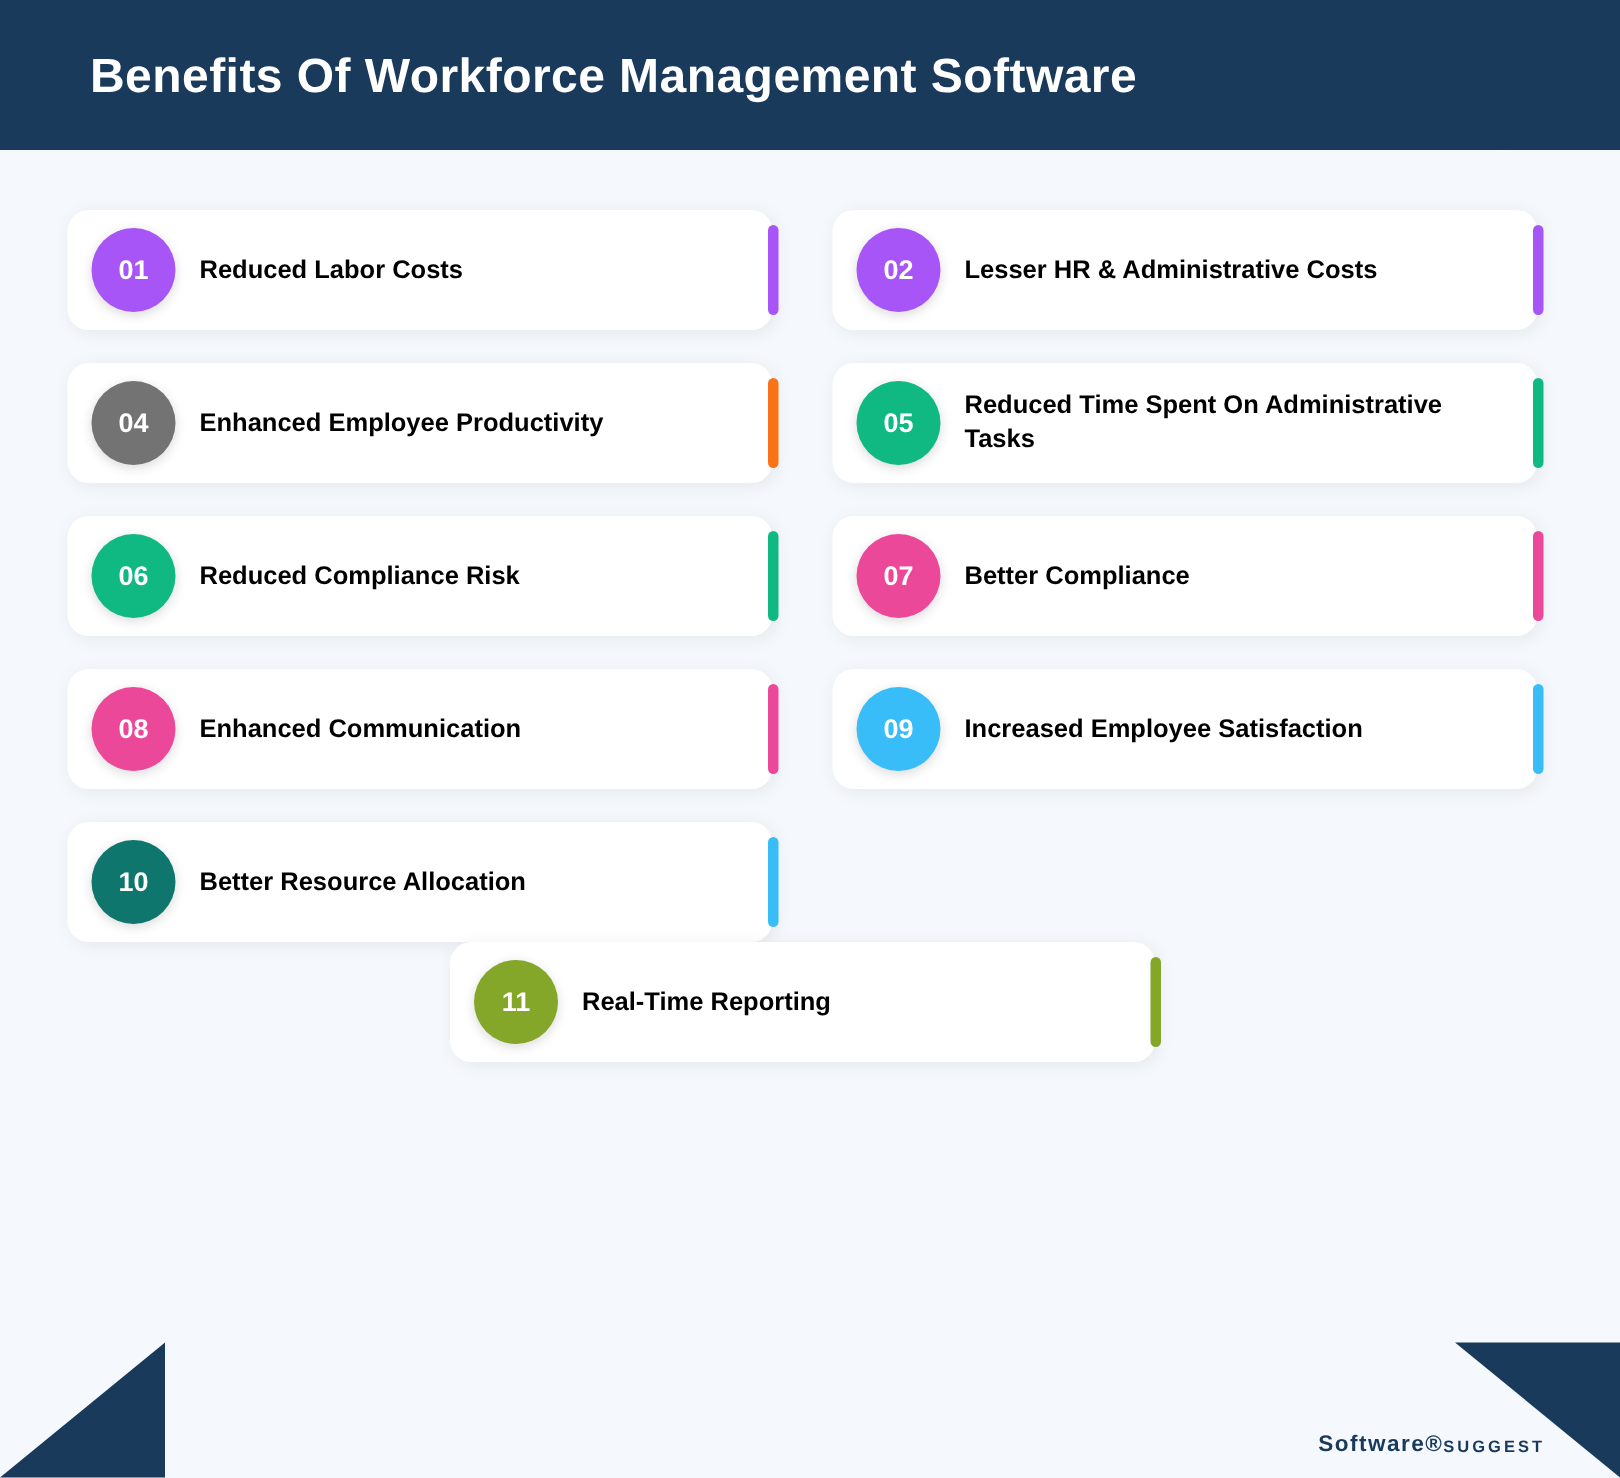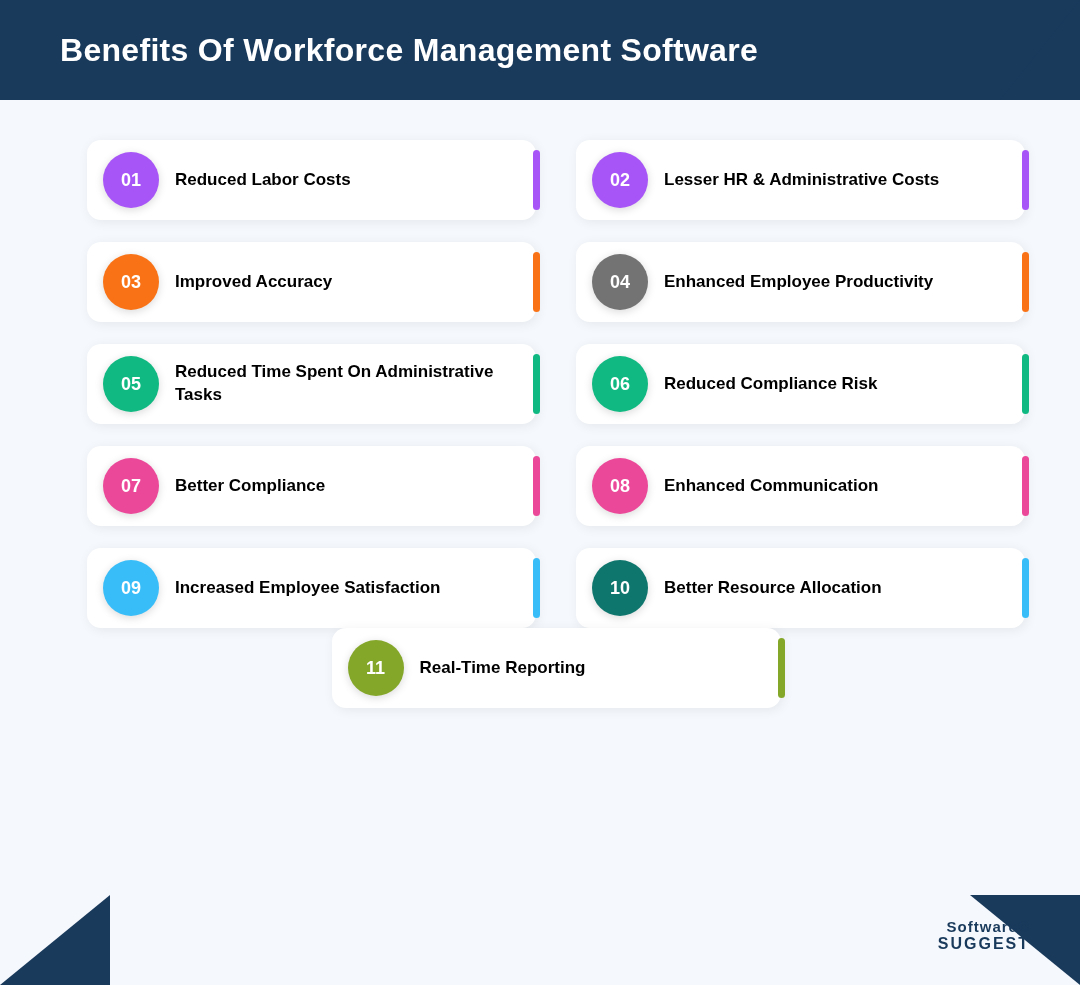--- a/index.html
+++ b/index.html
@@ -56,21 +56,21 @@
       right: 0;
       width: 0;
       height: 0;
       border-style: solid;
       border-width: 0 110px 90px 0;
       border-color: transparent #1a3a5c transparent transparent;
     }
 
     
     .main {
-      padding: 40px 55px 30px 87px;
+      padding: 40px 55px 30px 45px;
     }
 
     
     .grid {
       display: grid;
       grid-template-columns: 1fr 1fr;
       gap: 22px 40px;
     }
 
     
@@ -125,34 +125,34 @@
       justify-content: center;
       margin-top: 0;
     }
     .center-card {
       width: calc(50% - 20px);
     }
 
     
     .brand {
       position: absolute;
-      bottom: 32px;
+      bottom: 14px;
       right: 50px;
       display: flex;
-      flex-direction: column;
+      flex-direction: row;
       align-items: flex-end;
     }
     .brand-text {
       font-size: 15px;
       font-weight: 700;
       color: #1a3a5c;
       letter-spacing: 1px;
     }
     .brand-sub {
-      font-size: 16px;
+      font-size: 11px;
       color: #1a3a5c;
       letter-spacing: 2px;
       font-weight: 600;
       text-align: right;
     }
   </style>
 </head>
 <body>
 
 <div class="header">
@@ -165,25 +165,20 @@
       <div class="badge" style="background: #a855f7;">01</div>
       <span class="benefit-text">Reduced Labor Costs</span>
       <div class="accent-bar" style="background: #a855f7;"></div>
     </div>
       <div class="benefit-card">
       <div class="badge" style="background: #a855f7;">02</div>
       <span class="benefit-text">Lesser HR &amp; Administrative Costs</span>
       <div class="accent-bar" style="background: #a855f7;"></div>
     </div>
       <div class="benefit-card">
-      <div class="badge" style="background: #f97316;">03</div>
-      <span class="benefit-text">Improved Accuracy</span>
-      <div class="accent-bar" style="background: #f97316;"></div>
-    </div>
-      <div class="benefit-card">
       <div class="badge" style="background: #737373;">04</div>
       <span class="benefit-text">Enhanced Employee Productivity</span>
       <div class="accent-bar" style="background: #f97316;"></div>
     </div>
       <div class="benefit-card">
       <div class="badge" style="background: #10b981;">05</div>
       <span class="benefit-text">Reduced Time Spent On Administrative Tasks</span>
       <div class="accent-bar" style="background: #10b981;"></div>
     </div>
       <div class="benefit-card">

